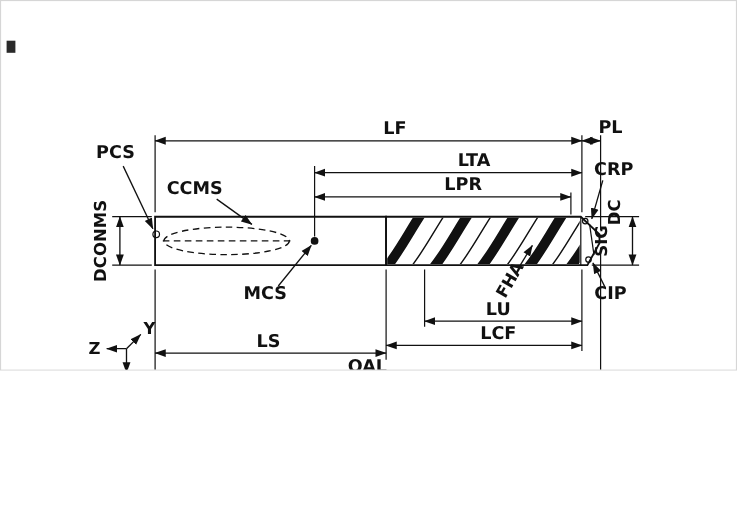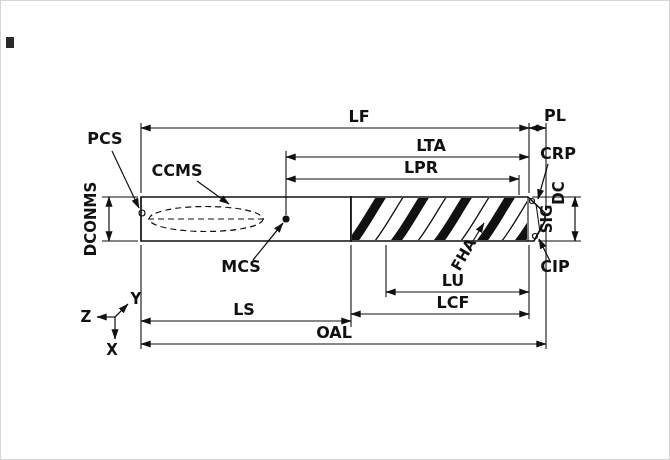--- a/index.html
+++ b/index.html
@@ -1,18 +1,18 @@
 <!DOCTYPE html>
 <html><head>
 <meta charset="utf-8">
 <style>
   html,body{margin:0;padding:0;background:#ffffff;}
   .page{
     position:relative;
-    width:670px;height:460px;
+    width:670px;height:337px;
     background:#ffffff;
     border:1px solid #d6d6d6;
     box-sizing:border-box;
     font-family:"DejaVu Sans","Liberation Sans",sans-serif;
     overflow:hidden;
   }
   svg{display:block;}
   .lbl{
     font-family:"DejaVu Sans","Liberation Sans",sans-serif;
     font-weight:700;

